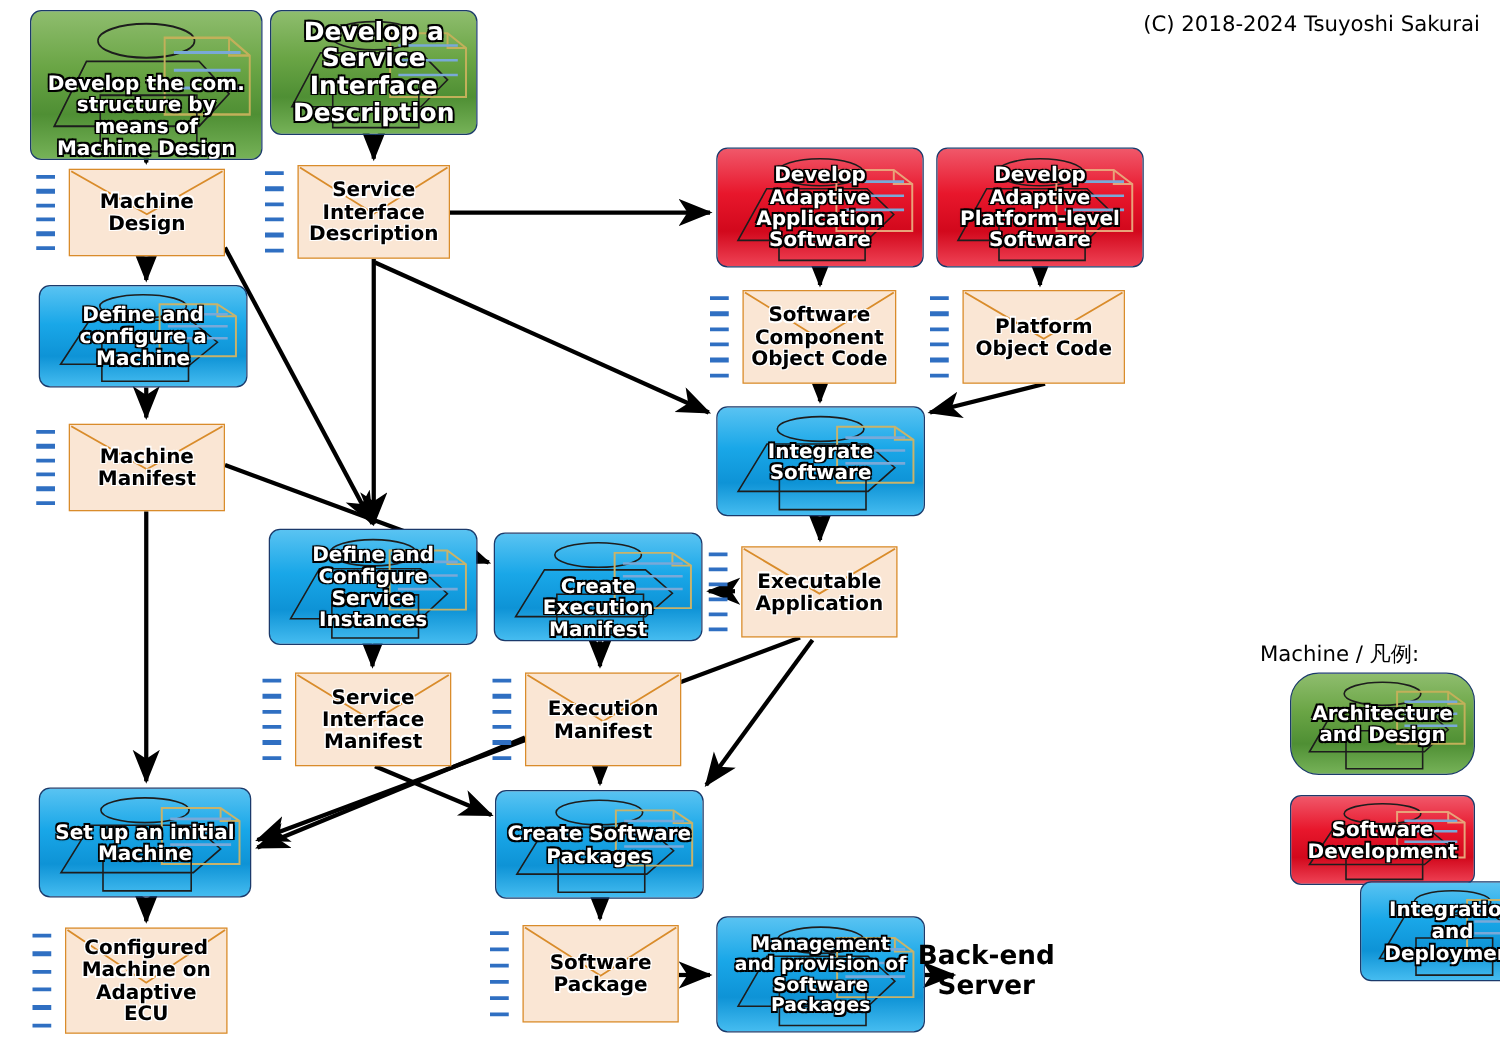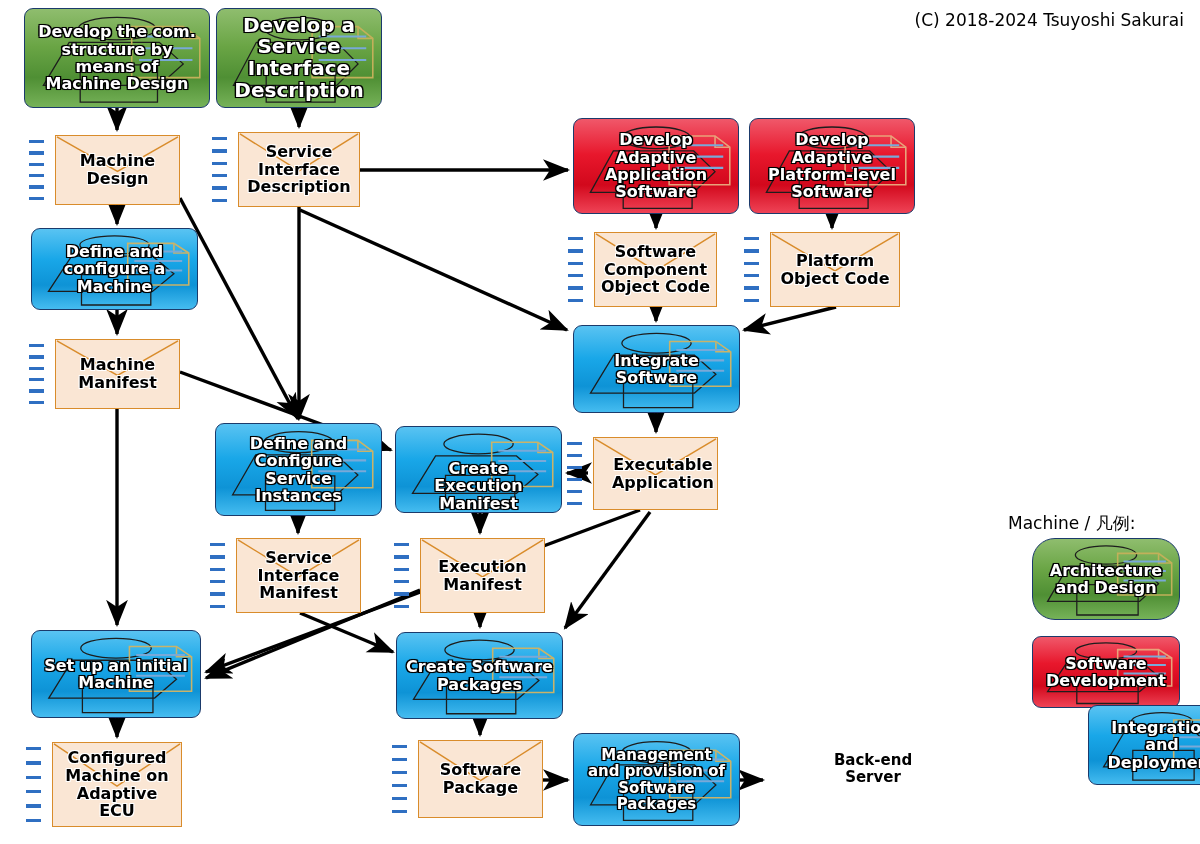--- a/index.html
+++ b/index.html
@@ -71,21 +71,21 @@
         <polyline points="640,510 206,672"></polyline>
         <polyline points="650,512 565,628"></polyline>
         <polyline points="117,718 117,737"></polyline>
         <polyline points="480,719 480,735"></polyline>
         <polyline points="543,780 568,780"></polyline>
         <polyline points="740,780 763,780"></polyline>
       </g>
   </svg>
 
   <div id="node-layer">
-      <div class="node act green" style="left: 24px; top: 8px; width: 186px; height: 100px;">
+      <div class="node act green" style="left: 24px; top: 8px; width: 186px; height: 120px; align-items: flex-end;">
         <svg class="glyphs" viewBox="0 0 186 100" preserveAspectRatio="none" xmlns="http://www.w3.org/2000/svg">
     <ellipse cx="93" cy="20" rx="39.059999999999995" ry="11.5" fill="none" stroke="#1d1d1d" stroke-width="1.3"></ellipse>
     <path d="M18.6,78 L44.64,34 L135.78,34 L159.96,56.00000000000001 L135.78,78 Z" fill="none" stroke="#1d1d1d" stroke-width="1.3"></path>
     <path d="M107.88,18 L159.96,18 L176.7,30 L176.7,70 L107.88,70 Z" fill="none" stroke="#c2b05a" stroke-width="1.6"></path>
     <path d="M159.96,18 L159.96,30 L176.7,30" fill="none" stroke="#c2b05a" stroke-width="1.6"></path>
     <g stroke="#79a9d8" stroke-width="2.1">
       <line x1="115.32" y1="28.000000000000004" x2="169.26000000000002" y2="28.000000000000004"></line>
       <line x1="115.32" y1="40" x2="169.26000000000002" y2="40"></line>
       <line x1="115.32" y1="52" x2="169.26000000000002" y2="52"></line>
     </g>
@@ -269,21 +269,21 @@
         <div class="lab" style="font-size:16px">Create<br>Execution<br>Manifest</div>
       </div>
       <div class="dashes" style="left: 567px; top: 442px; height: 63px;">
         <i></i>
         <i></i>
         <i></i>
         <i></i>
         <i></i>
         <i></i>
       </div>
-      <div class="node art" style="left: 593px; top: 437px; width: 125px; height: 73px; justify-content: flex-end;">
+      <div class="node art" style="left: 593px; top: 437px; width: 125px; height: 73px;">
         <svg class="flap" viewBox="0 0 125 73" preserveAspectRatio="none" xmlns="http://www.w3.org/2000/svg">
     <path d="M1,1 L62.5,37.96 L124,1" fill="none" stroke="#d98c2b" stroke-width="1.5"></path>
   </svg>
         <div class="lab" style="font-size:16px">Executable<br>Application</div>
       </div>
       <div class="dashes" style="left: 210px; top: 543px; height: 65px;">
         <i></i>
         <i></i>
         <i></i>
         <i></i>
@@ -376,21 +376,21 @@
     <path d="M143.62,16.74 L143.62,27.9 L158.65,27.9" fill="none" stroke="#c9b36a" stroke-width="1.6"></path>
     <g stroke="#79a9d8" stroke-width="2.1">
       <line x1="103.54" y1="26.040000000000003" x2="151.97" y2="26.040000000000003"></line>
       <line x1="103.54" y1="37.2" x2="151.97" y2="37.2"></line>
       <line x1="103.54" y1="48.36" x2="151.97" y2="48.36"></line>
     </g>
     <path d="M50.1,53.01 L120.24,53.01 L120.24,88.35 L50.1,88.35 Z" fill="none" stroke="#1d1d1d" stroke-width="1.3"></path>
   </svg>
         <div class="lab" style="font-size:15px">Management<br>and provision of<br>Software<br>Packages</div>
       </div>
-      <div class="node plain" style="left: 808px; top: 752px; width: 130px; height: 50px; font-size: 15px;"><span>Back-end<br>Server</span></div>
+      <div class="node plain" style="left: 724px; top: 752px; width: 130px; height: 50px; font-size: 21px;"><span>Back-end<br>Server</span></div>
     </div>
 
   <div class="copyright" style="right:16px;top:10px;font-size:17px;">(C) 2018-2024 Tsuyoshi Sakurai</div>
 
   <div class="legend-title" style="left:1008px;top:512px;font-size:17px;">Machine / 凡例:</div>
 
   <div id="legend-items">
       <div class="node act green" style="left: 1032px; top: 538px; width: 148px; height: 82px; border-radius: 23px;">
         <svg class="glyphs" viewBox="0 0 148 82" preserveAspectRatio="none" xmlns="http://www.w3.org/2000/svg">
     <ellipse cx="74" cy="16.400000000000002" rx="31.08" ry="9.43" fill="none" stroke="#1d1d1d" stroke-width="1.3"></ellipse>

